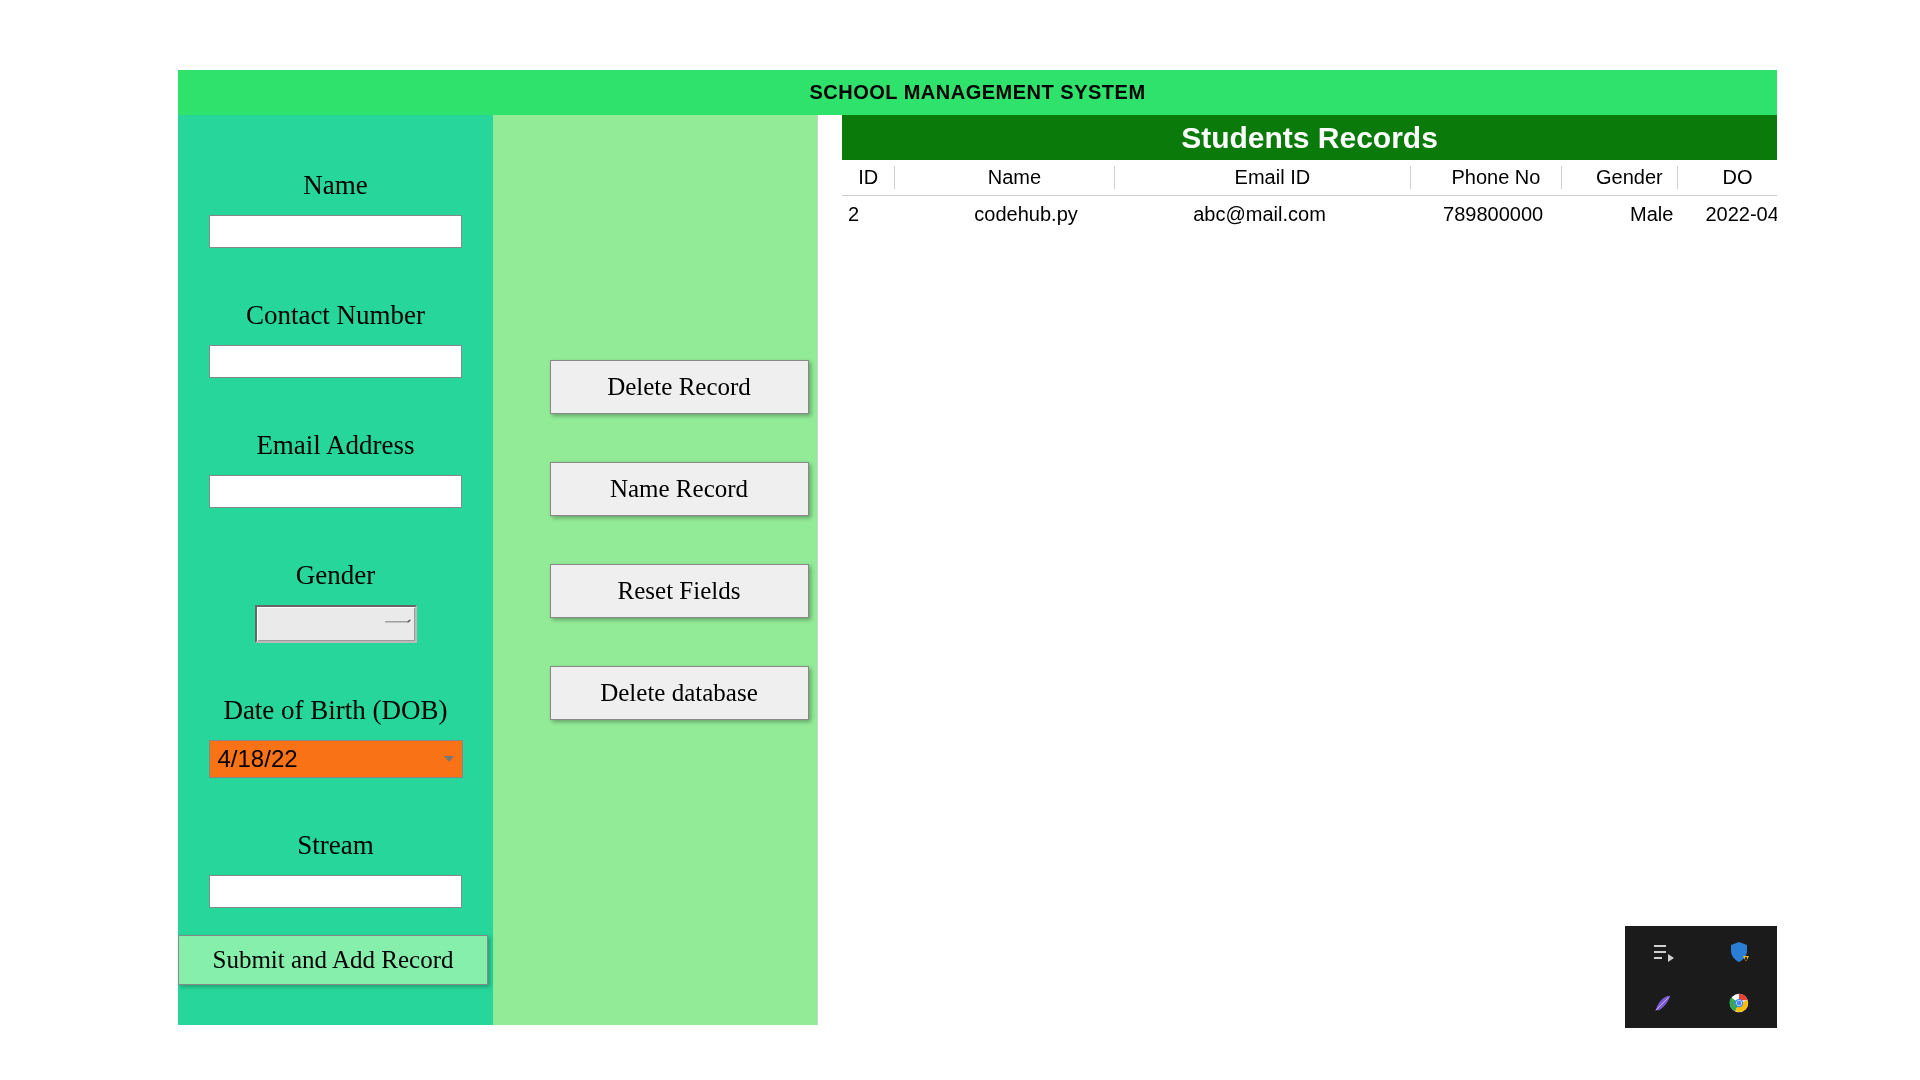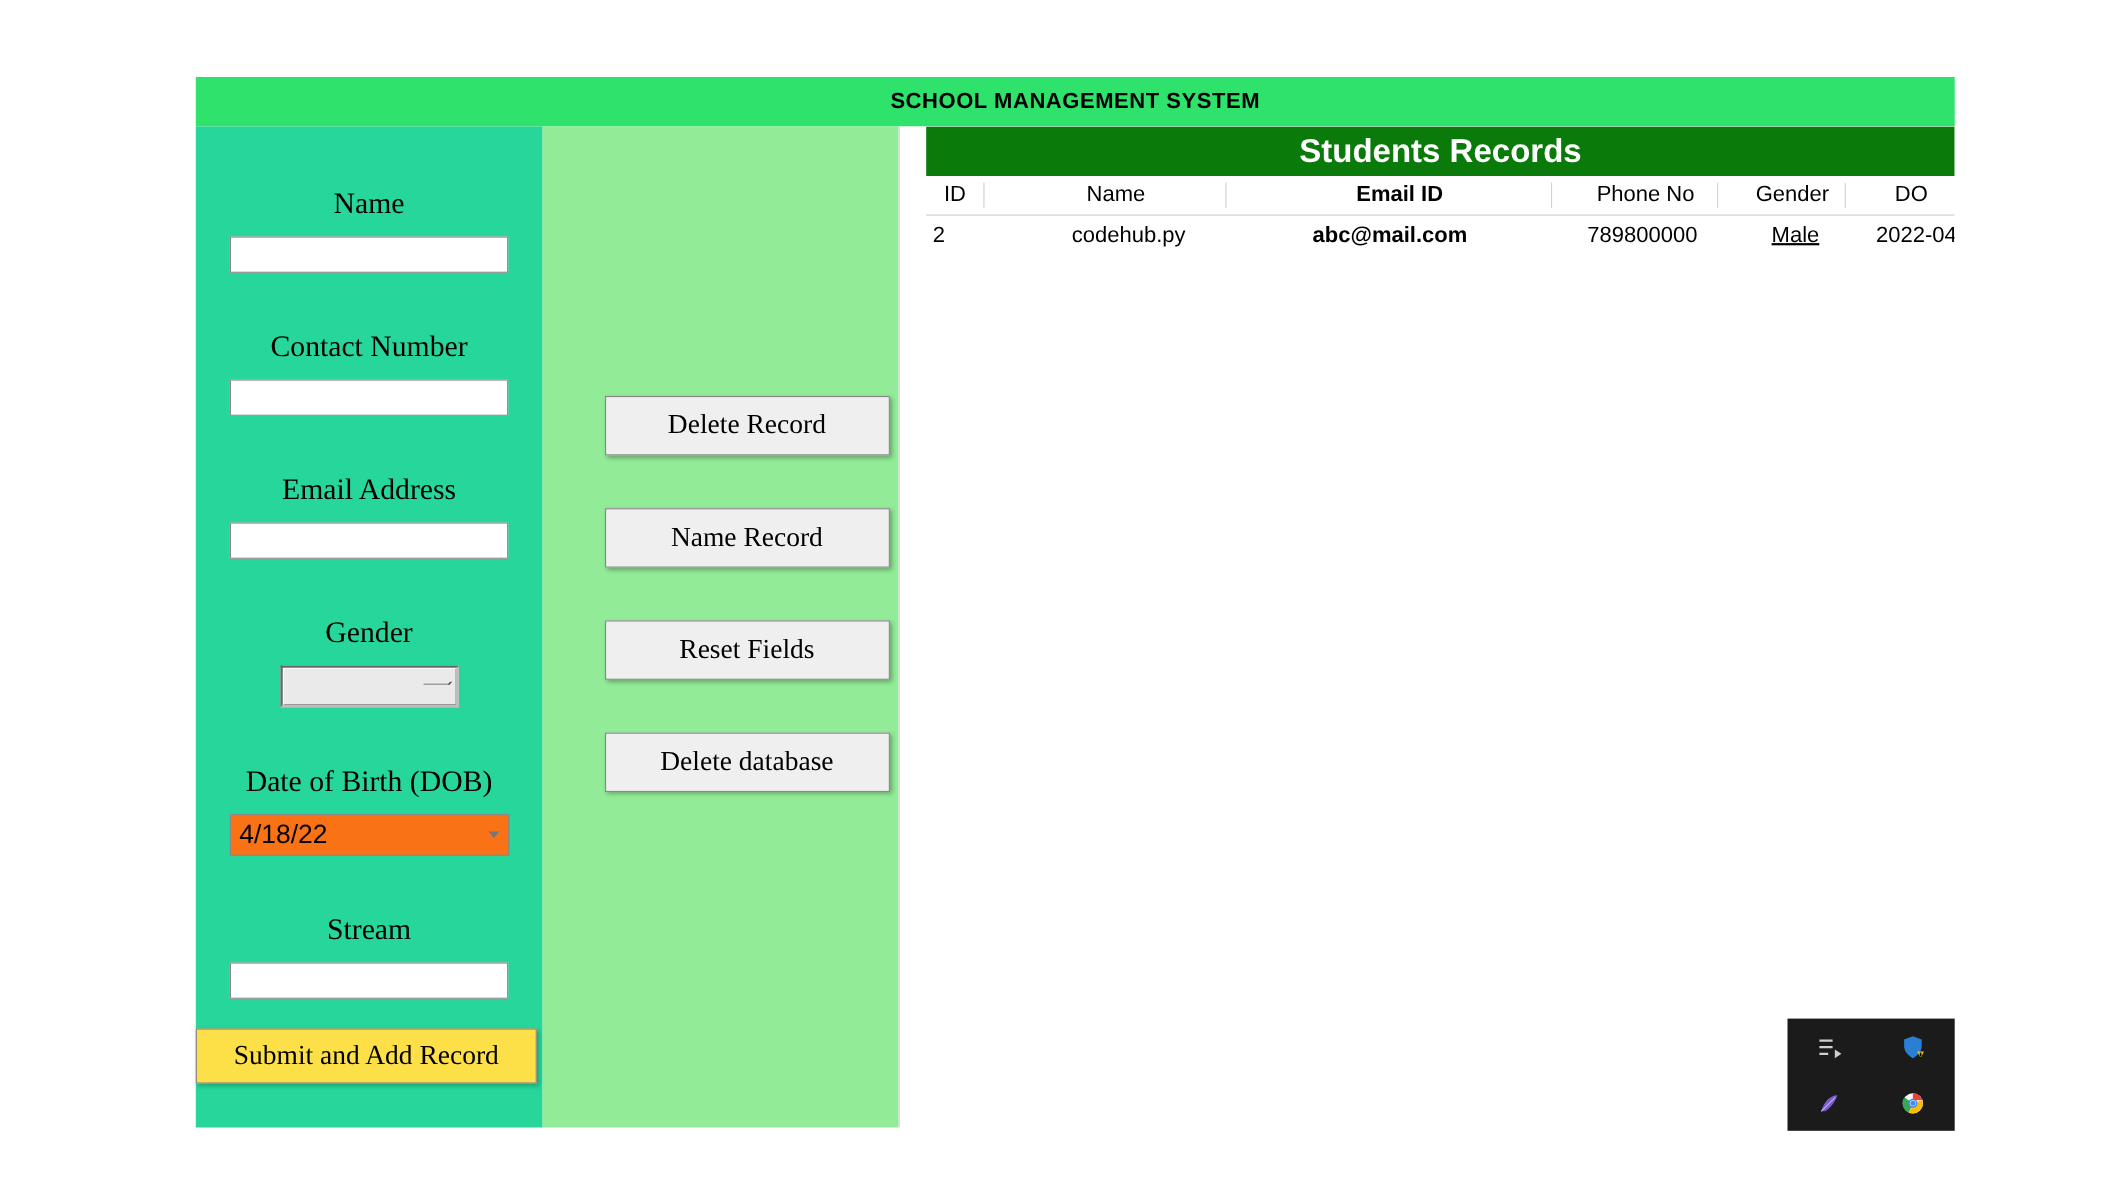--- a/index.html
+++ b/index.html
@@ -120,21 +120,21 @@
       border-left: 5px solid transparent;
       border-right: 5px solid transparent;
       border-top: 6px solid #777;
     }
     .submit-btn {
       position: absolute;
       bottom: 40px;
       left: 0px;
       width: 310px;
       height: 50px;
-      background: #fde047;
+      background: #86efac;
       border: 1px solid #888;
       font-size: 25px;
       font-family: Georgia, "Times New Roman", serif;
       cursor: pointer;
       box-shadow: 2px 2px 4px rgba(0,0,0,0.25);
     }
     .mid-btn {
       width: 259px;
       height: 54px;
       background: #efefef;
@@ -174,29 +174,29 @@
     }
     .th, .td {
       padding: 0 6px;
       white-space: nowrap;
       overflow: hidden;
     }
     .th { text-align: center; border-right: 1px solid #d0d0d0; }
     .th:last-child { border-right: none; }
     .col-id    { width: 60px; }
     .col-name  { width: 230px; }
-    .col-email { width: 320px; font-weight: bold; }
+    .col-email { width: 320px; }
     .col-phone { width: 150px; }
     .col-gender{ width: 110px; }
     .col-dob   { width: 90px; }
     .td.col-id { text-align: left; padding-left: 6px; }
     .td.col-name { padding-left: 60px; }
     .td.col-email { padding-left: 55px; }
     .td.col-phone { text-align: left; }
-    .td.col-gender { text-align: center; text-decoration: underline; }
+    .td.col-gender { text-align: right; }
     .td.col-dob { text-align: left; }
 
     .taskbar-fragment {
       position: absolute;
       right: 0;
       bottom: 0;
       width: 152px;
       height: 102px;
       background: #1b1b1b;
       display: grid;

